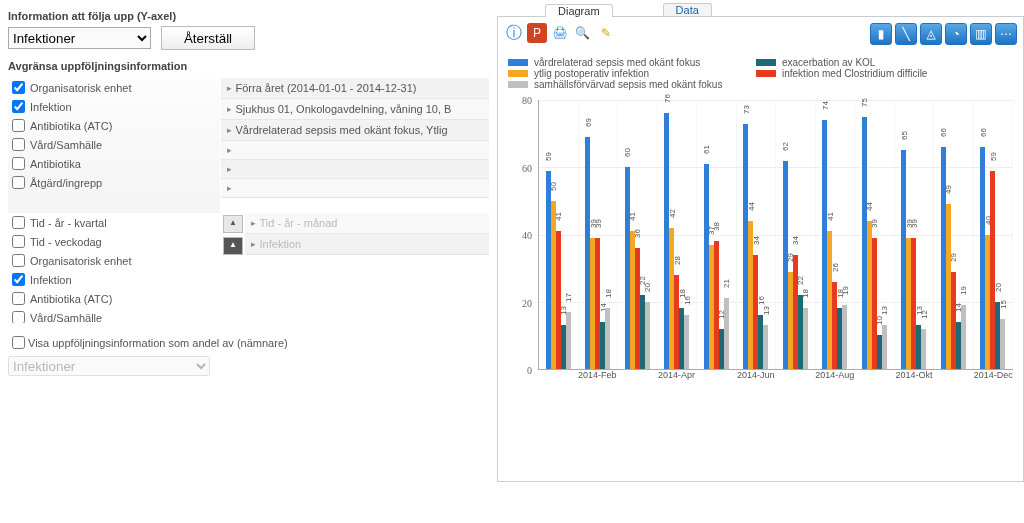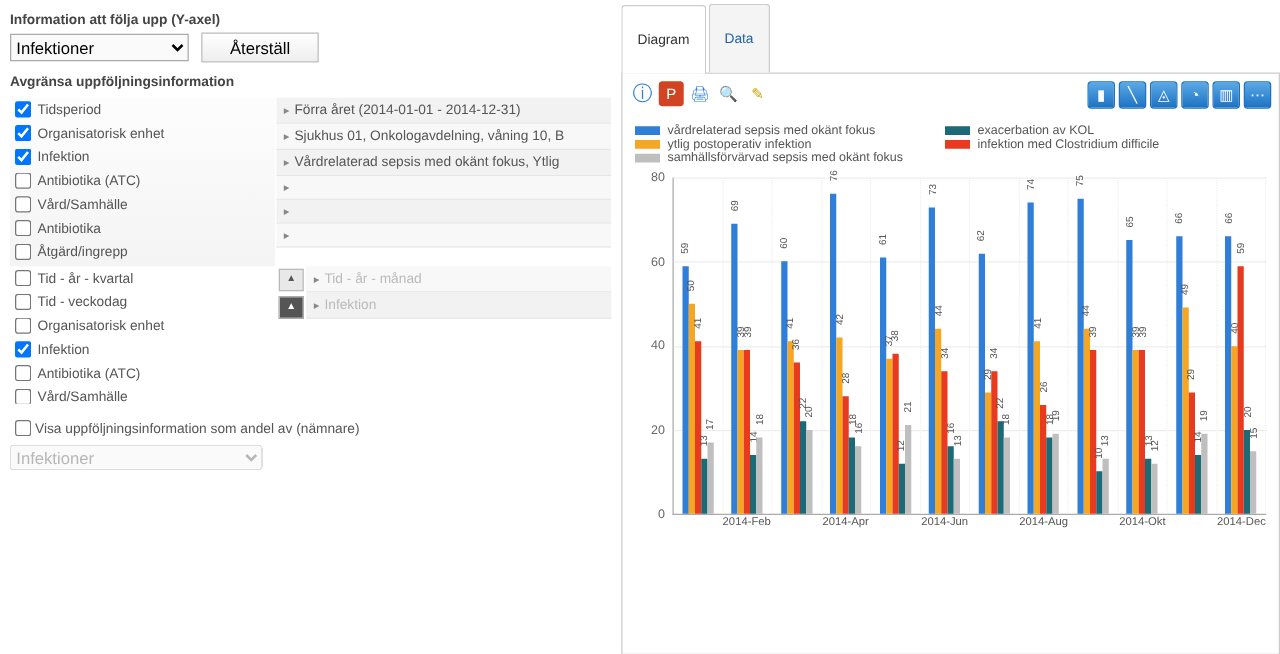--- a/index.html
+++ b/index.html
@@ -28,36 +28,36 @@
   .dist-checks { width:215px; }
   .dist-list { flex:1; }
   .dist-move { width:22px; display:flex; flex-direction:column; gap:4px; padding-top:2px; }
   .move-btn { width:18px; height:16px; background:#e8e8e8; border:1px solid #bbb; text-align:center; font-size:8px; line-height:14px; color:#555; cursor:pointer; }
 
   .share-row { display:flex; align-items:center; margin-top:10px; }
   .share-select { width:202px; height:20px; margin-top:4px; color:#999; }
 
   
   .tabs { display:flex; border-bottom:1px solid #ccc; margin-top:3px; }
-  .tab { padding:21px 12px; border:1px solid #ccc; border-bottom:none; background:#f4f4f4; margin-right:2px; font-size:11px; color:#2262a8; cursor:pointer; border-radius:3px 3px 0 0; }
+  .tab { padding:0 12px; border:1px solid #ccc; border-bottom:none; background:#f4f4f4; margin-right:2px; font-size:11px; color:#2262a8; cursor:pointer; border-radius:3px 3px 0 0;margin-left:48px; }
   .tab.active { background:#fff; color:#333; position:relative; top:1px; }
 
   .chart-panel { border:1px solid #ccc; border-top:none; padding:6px; height:465px; box-sizing:border-box; position:relative; }
   .toolbar { display:flex; justify-content:space-between; margin-bottom:6px; }
   .tool-left,.tool-right { display:flex; gap:3px; }
   .tic { width:20px; height:20px; display:flex; align-items:center; justify-content:center; border-radius:3px; font-size:12px; cursor:pointer; }
   .tic.blue { background:linear-gradient(#5aa9e6,#1d72c2); color:#fff; border:1px solid #1d72c2; }
 
   .legend { display:flex; flex-wrap:wrap; gap:0 18px; font-size:10px; padding:6px 4px 10px 4px; }
   .leg-item { display:flex; align-items:center; width:230px; }
   .leg-sw { width:20px; height:7px; margin-right:6px; }
 
   .chart-area { position:relative; height:300px; margin:0 4px; }
   .y-axis-labels { position:absolute; left:0; top:0; bottom:30px; width:26px; }
-  .y-lbl { position:absolute; right:2px; font-size:10px; color:#666; transform:translateY(-50%); }
+  .y-lbl { position:absolute; right:2px; font-size:10px; color:#666; transform:translateY(-50%);font-family:Liberation Serif, serif; }
   .plot { position:absolute; left:30px; right:0; top:0; bottom:30px; border-left:1px solid #aaa; border-bottom:1px solid #aaa; }
   .grid-line { position:absolute; left:0; right:0; border-top:1px solid #eee; }
   .bars { position:absolute; inset:0; display:flex; }
   .month { flex:1; position:relative; display:flex; align-items:flex-end; justify-content:center; gap:0; padding:0 1px; border-right:1px dotted #eee; }
   .bar { width:5px; position:relative; }
   .bar span.val { position:absolute; top:-10px; left:50%; transform:translateX(-50%) rotate(-90deg); transform-origin:left top; font-size:8px; color:#555; white-space:nowrap; }
   .x-axis { position:absolute; left:30px; right:0; bottom:0; height:30px; }
   .x-row { display:flex; }
   .x-cell { flex:1; text-align:center; font-size:9px; color:#555; }
   .x-row.odd .x-cell:nth-child(odd){ visibility:visible; }
@@ -78,24 +78,20 @@
     <div style="display:flex;gap:10px;align-items:center;">
       <select class="y-axis">
         <option>Infektioner</option>
       </select>
       <button class="reset">Återställ</button>
     </div>
 
     <div class="section-title" style="margin-top:10px">Avgränsa uppföljningsinformation</div>
     <div class="filter-row">
       <div class="filter-checks cut" style="height:135px">
-        <div class="chk">
-            <input type="checkbox" checked="" style="">
-            <span>Tidsperiod</span>
-          </div>
         <div class="chk">
             <input type="checkbox" checked="" style="">
             <span>Organisatorisk enhet</span>
           </div>
         <div class="chk">
             <input type="checkbox" checked="" style="">
             <span>Infektion</span>
           </div>
         <div class="chk">
             <input type="checkbox" style="">

